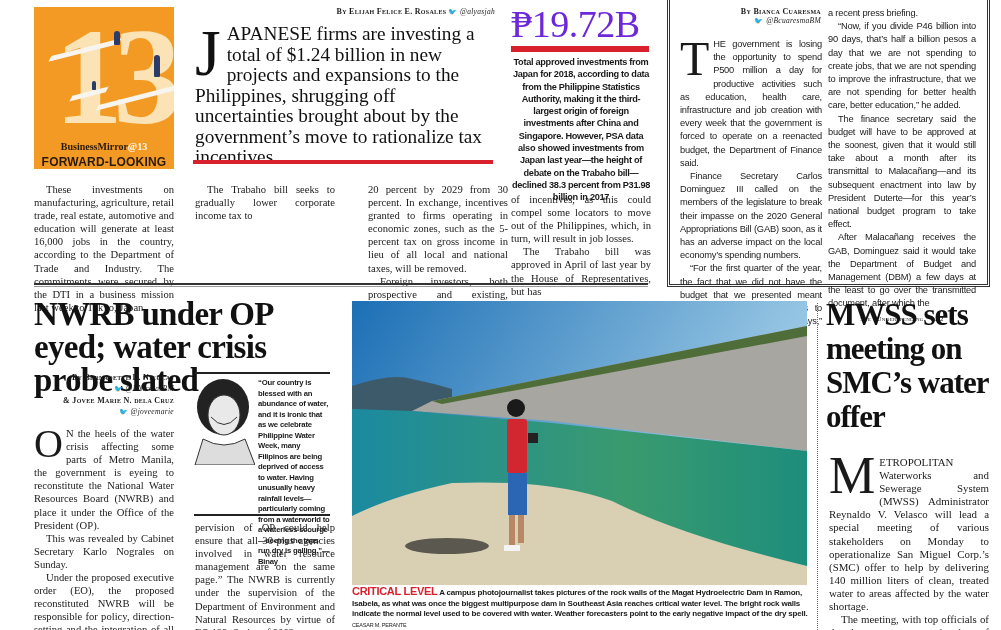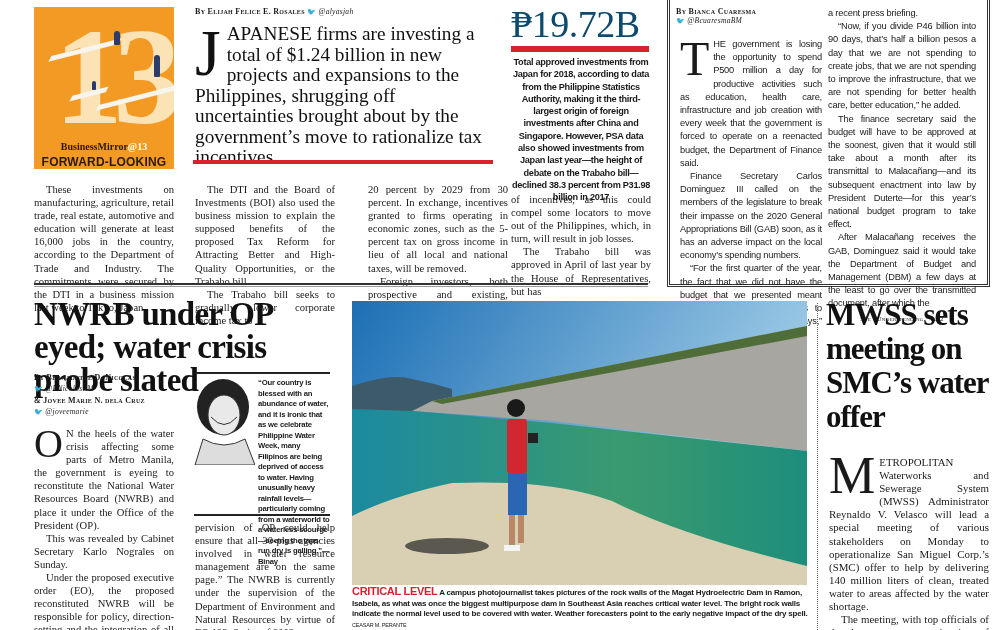--- a/index.html
+++ b/index.html
@@ -5,38 +5,38 @@
   * { box-sizing: border-box; margin: 0; padding: 0; }
   html, body { width: 1001px; height: 630px; overflow: hidden; background: #fff; }
   body { position: relative; font-family: "Liberation Serif", "DejaVu Serif", serif; color: #1a1a1a; }
   .abs { position: absolute; }
   .serif { font-family: "Liberation Serif", "DejaVu Serif", serif; }
   .sans { font-family: "Liberation Sans", "DejaVu Sans", sans-serif; }
   .body-text { font-size: 10.6px; line-height: 13.1px; text-align: justify; }
   .body-text p { text-indent: 12px; }
   .body-text p.noind { text-indent: 0; }
   .see { font-size: 7px; font-variant: small-caps; text-align: center; font-weight: normal; letter-spacing: 0.3px; margin-top: 2px; }
-  .byline { font-size: 8px; font-variant: small-caps; font-weight: bold; letter-spacing: 0.3px; text-align: left; }
+  .byline { font-size: 8px; font-variant: small-caps; font-weight: bold; letter-spacing: 0.3px; text-align: right; }
   .handle { font-style: italic; font-size: 7.5px; font-weight: normal; font-variant: normal; }
   .tw { color: #222; font-size: 7px; }
 
   
   #logo { left: 34px; top: 7px; width: 140px; height: 162px; background: #f39a24; overflow: hidden; }
   #logo .num { position: absolute; left: 20px; top: 10px; font-family: "Liberation Serif", serif; font-weight: bold; font-size: 138px; line-height: 120px; color: #fbe3b6; letter-spacing: -10px; }
   #logo .plane { position: absolute; background: #f8f4ee; height: 6px; transform: skewX(-40deg) rotate(-18deg); }
   #logo .fig { position: absolute; width: 6px; height: 14px; background: #2b3b6a; border-radius: 3px 3px 1px 1px; }
   #logo .brand { position: absolute; left: 0; right: 0; top: 134px; text-align: center; font-size: 10px; font-weight: bold; color: #2a1a0c; }
   #logo .brand .at { color: #fff; }
   #logo .tagline { position: absolute; left: 0; right: 0; top: 148px; text-align: center; font-family: "Liberation Sans", sans-serif; font-size: 12px; font-weight: bold; color: #2a1a0c; letter-spacing: 0.2px; }
 
   
   #lede { left: 195px; top: 24px; width: 300px; font-size: 19.3px; line-height: 20.5px; color: #111; }
   #lede .drop { float: left; font-size: 66px; line-height: 54px; margin: 2px 6px 0 0; }
   #red-rule-1 { left: 193px; top: 160px; width: 300px; height: 4px; background: #d8212c; }
-  #big-fig { left: 511px; top: 4px; font-size: 38px; line-height: 40px; letter-spacing: -0.5px; color: #0c4a6e; }
+  #big-fig { left: 511px; top: 4px; font-size: 38px; line-height: 40px; letter-spacing: -0.5px; color: #6d28d9; }
   #red-rule-2 { left: 511px; top: 46px; width: 138px; height: 6px; background: #d8212c; }
   #fig-caption { left: 511px; top: 56px; width: 140px; font-family: "Liberation Sans", sans-serif; font-weight: bold; font-size: 9.2px; line-height: 12.3px; color: #1a1a1a; letter-spacing: -0.3px; text-align: center; }
 
   #rule-top { left: 34px; top: 283px; width: 614px; height: 4px; border-top: 2px solid #333; border-bottom: 1px solid #999; }
 
   
   #box { left: 667px; top: -4px; width: 323px; height: 291px; border: 3px double #333; }
 
   
   #nwrb-head { left: 34px; top: 298px; width: 300px; font-size: 33px; line-height: 33px; font-weight: bold; letter-spacing: -0.7px; color: #111; }
@@ -77,21 +77,20 @@
 </div>
 <div id="lede" class="abs">
   <span class="drop">J</span><span>APANESE firms are investing a total of $1.24 billion in new projects and expansions to the Philippines, shrugging off uncertainties brought about by the government’s move to rationalize tax incentives.</span>
 </div>
 <div id="red-rule-1" class="abs"></div>
 
 <div class="abs body-text" style="left:34px;top:183px;width:140px;">
   <p>These investments on manufacturing, agriculture, retail trade, real estate, automotive and education will generate at least 16,000 jobs in the country, according to the Department of Trade and Industry. The commitments were secured by the DTI in a business mission last week to Tokyo, Japan.</p>
 </div>
 <div class="abs body-text" style="left:195px;top:183px;width:140px;">
-  <p>The DTI and the Board of Investments (BOI) also used the business mission to explain the supposed benefits of the proposed Tax Reform for Attracting Better and High-Quality Opportunities, or the Trabaho bill.</p>
   <p>The Trabaho bill seeks to gradually lower corporate income tax to</p>
 </div>
 <div class="abs body-text" style="left:368px;top:183px;width:140px;">
   <p class="noind">20 percent by 2029 from 30 percent. In exchange, incentives granted to firms operating in economic zones, such as the 5-percent tax on gross income in lieu of all local and national taxes, will be removed.</p>
   <p>Foreign investors, both prospective and existing, disapprove of the component on rationalization</p>
 </div>
 
 <div id="big-fig" class="abs">₱19.72B</div>
 <div id="red-rule-2" class="abs"></div>
 <div id="fig-caption" class="abs">Total approved investments from Japan for 2018, according to data from the Philippine Statistics Authority, making it the third-largest origin of foreign investments after China and Singapore. However, PSA data also showed investments from Japan last year—the height of debate on the Trabaho bill—declined 38.3 percent from P31.98 billion in 2017</div>

